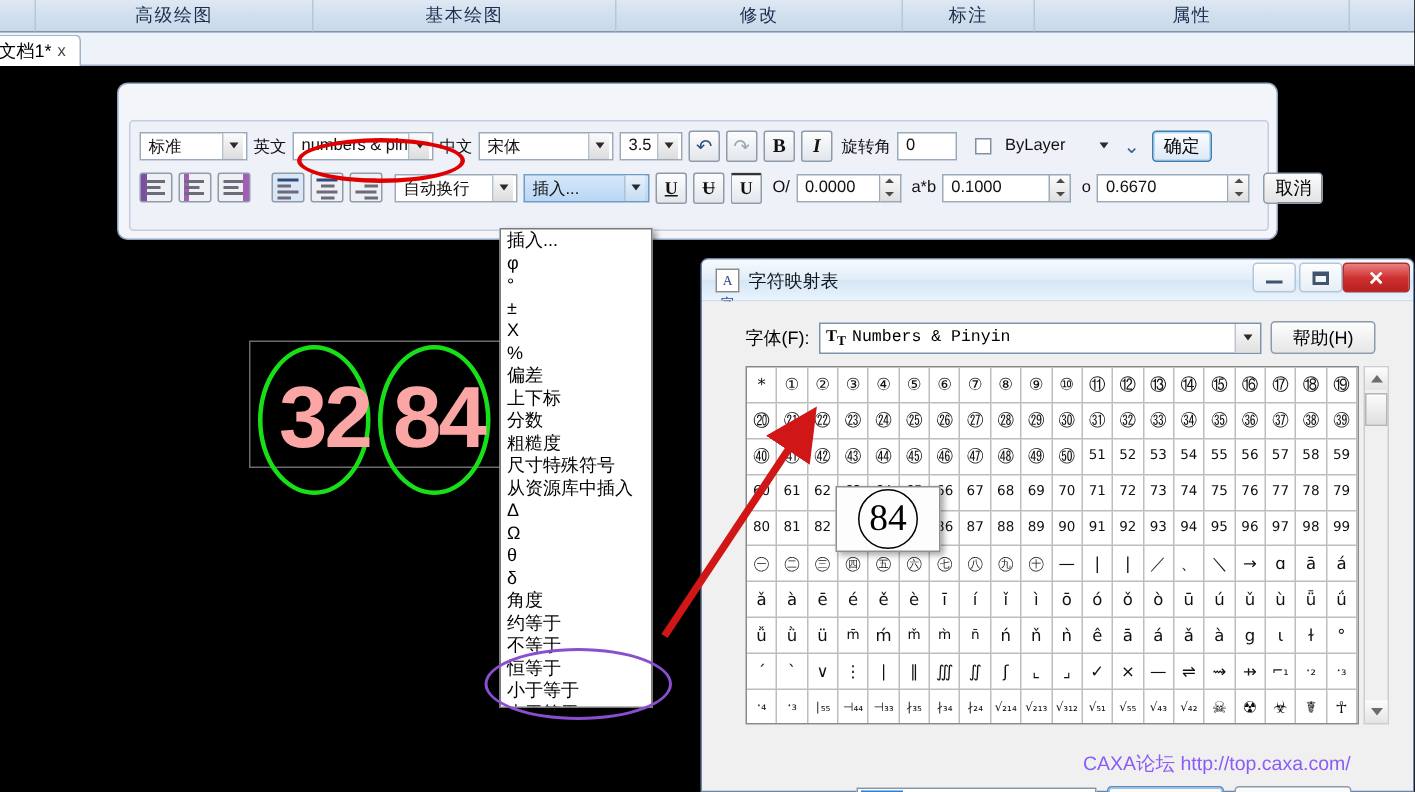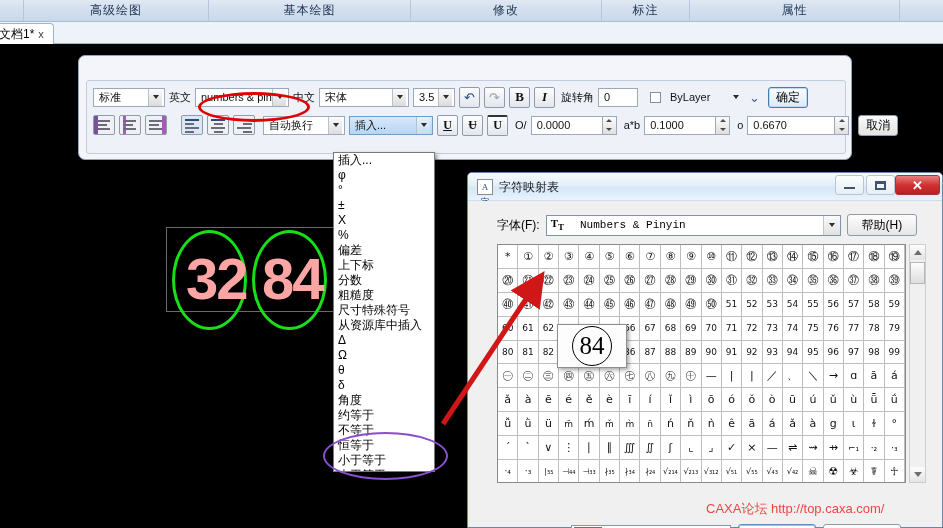--- a/index.html
+++ b/index.html
@@ -199,21 +199,21 @@
   }
   .wb-min { width:11px;height:2px;background:#40556c;margin-top:6px; }
   .wb-max { width:11px;height:9px;border:2px solid #40556c;border-top-width:3px; }
 
   #cm-body { position:absolute; left:0; top:28px; right:0; bottom:0; background:#f0f0f0; }
 
   #cm-fontrow { position:absolute; left:29px; top:13px; width:420px; height:22px; display:flex; align-items:center; gap:6px; }
   .cm-lbl { font-size:12px; color:#000; white-space:nowrap; }
   #cm-fontcombo {
     width:316px; height:21px; background:#fff; border:1px solid #7a94ad;
-    display:flex; align-items:center; padding-left:4px; gap:16px;
+    display:flex; align-items:center; padding-left:4px; gap:4px;
     font-family:"Liberation Mono", monospace; font-size:11px; color:#000;
     position:relative; cursor:pointer;
   }
   #cm-fontcombo .arw2 {
     position:absolute; right:0; top:0; width:17px; height:19px;
     background:linear-gradient(#fbfbfb,#e0e0e0); border-left:1px solid #bcc6d0;
     display:flex;align-items:center;justify-content:center;
   }
   .tt-icon { font-family:"Liberation Serif",serif; font-size:11px; font-weight:bold; }
   #cm-help {
@@ -261,22 +261,22 @@
   }
   .cm-btn2 {
     width:78px;height:22px;background:linear-gradient(#fdfdfd,#e4e4e4);
     border:1px solid #8d9bab;border-radius:3px;
     display:flex;align-items:center;justify-content:center;
     font-size:12px;cursor:pointer;
   }
   #cm-btn-select { box-shadow:0 0 0 1px #9fc3e8 inset; border-color:#5c8fc0; }
 
   #watermark {
-    position:absolute; left:706px; top:500px;
-    font-size:13px; color:#ef4444; white-space:nowrap;
+    position:absolute; left:722px; top:500px;
+    font-size:13px; color:#8b5cf6; white-space:nowrap;
     font-family:"Liberation Sans",sans-serif;
   }
 
   
   #magnifier {
     position:absolute; left:557px; top:324px; width:70px; height:44px;
     background:#fdfdfd; border:1px solid #8f8f8f;
     box-shadow:2px 2px 4px rgba(0,0,0,.35);
     display:flex; align-items:center; justify-content:center;
     font-family:"DejaVu Sans", sans-serif; font-size:26px; color:#000;
@@ -420,21 +420,21 @@
         <span class="lbl">插入...</span>
         <span class="arw" style="background:linear-gradient(#e7f1fb,#c5ddf3)">
             <i class="caret"></i>
           </span>
       </div>
       <div class="btnsq" style="text-decoration:underline;font-family:'Liberation Serif',serif;font-weight:bold">U</div>
       <div class="btnsq" style="font-family:'Liberation Serif',serif;font-weight:bold">Ʉ</div>
       <div class="btnsq" style="font-family:'Liberation Serif',serif;font-weight:bold;border-top:2px solid #333">U</div>
       <span class="minilabel" style="margin-left:3px">O/</span>
       <div style="display:flex">
-        <div class="numfield" style="width:72px">0.0000</div>
+        <div class="numfield" style="width:56px">0.0000</div>
         <div class="spin">
             <div>
               <i class="caretup"></i>
             </div>
             <div>
               <i class="caretdn"></i>
             </div>
           </div>
       </div>
       <span class="minilabel" style="margin-left:3px">a*b</span>

